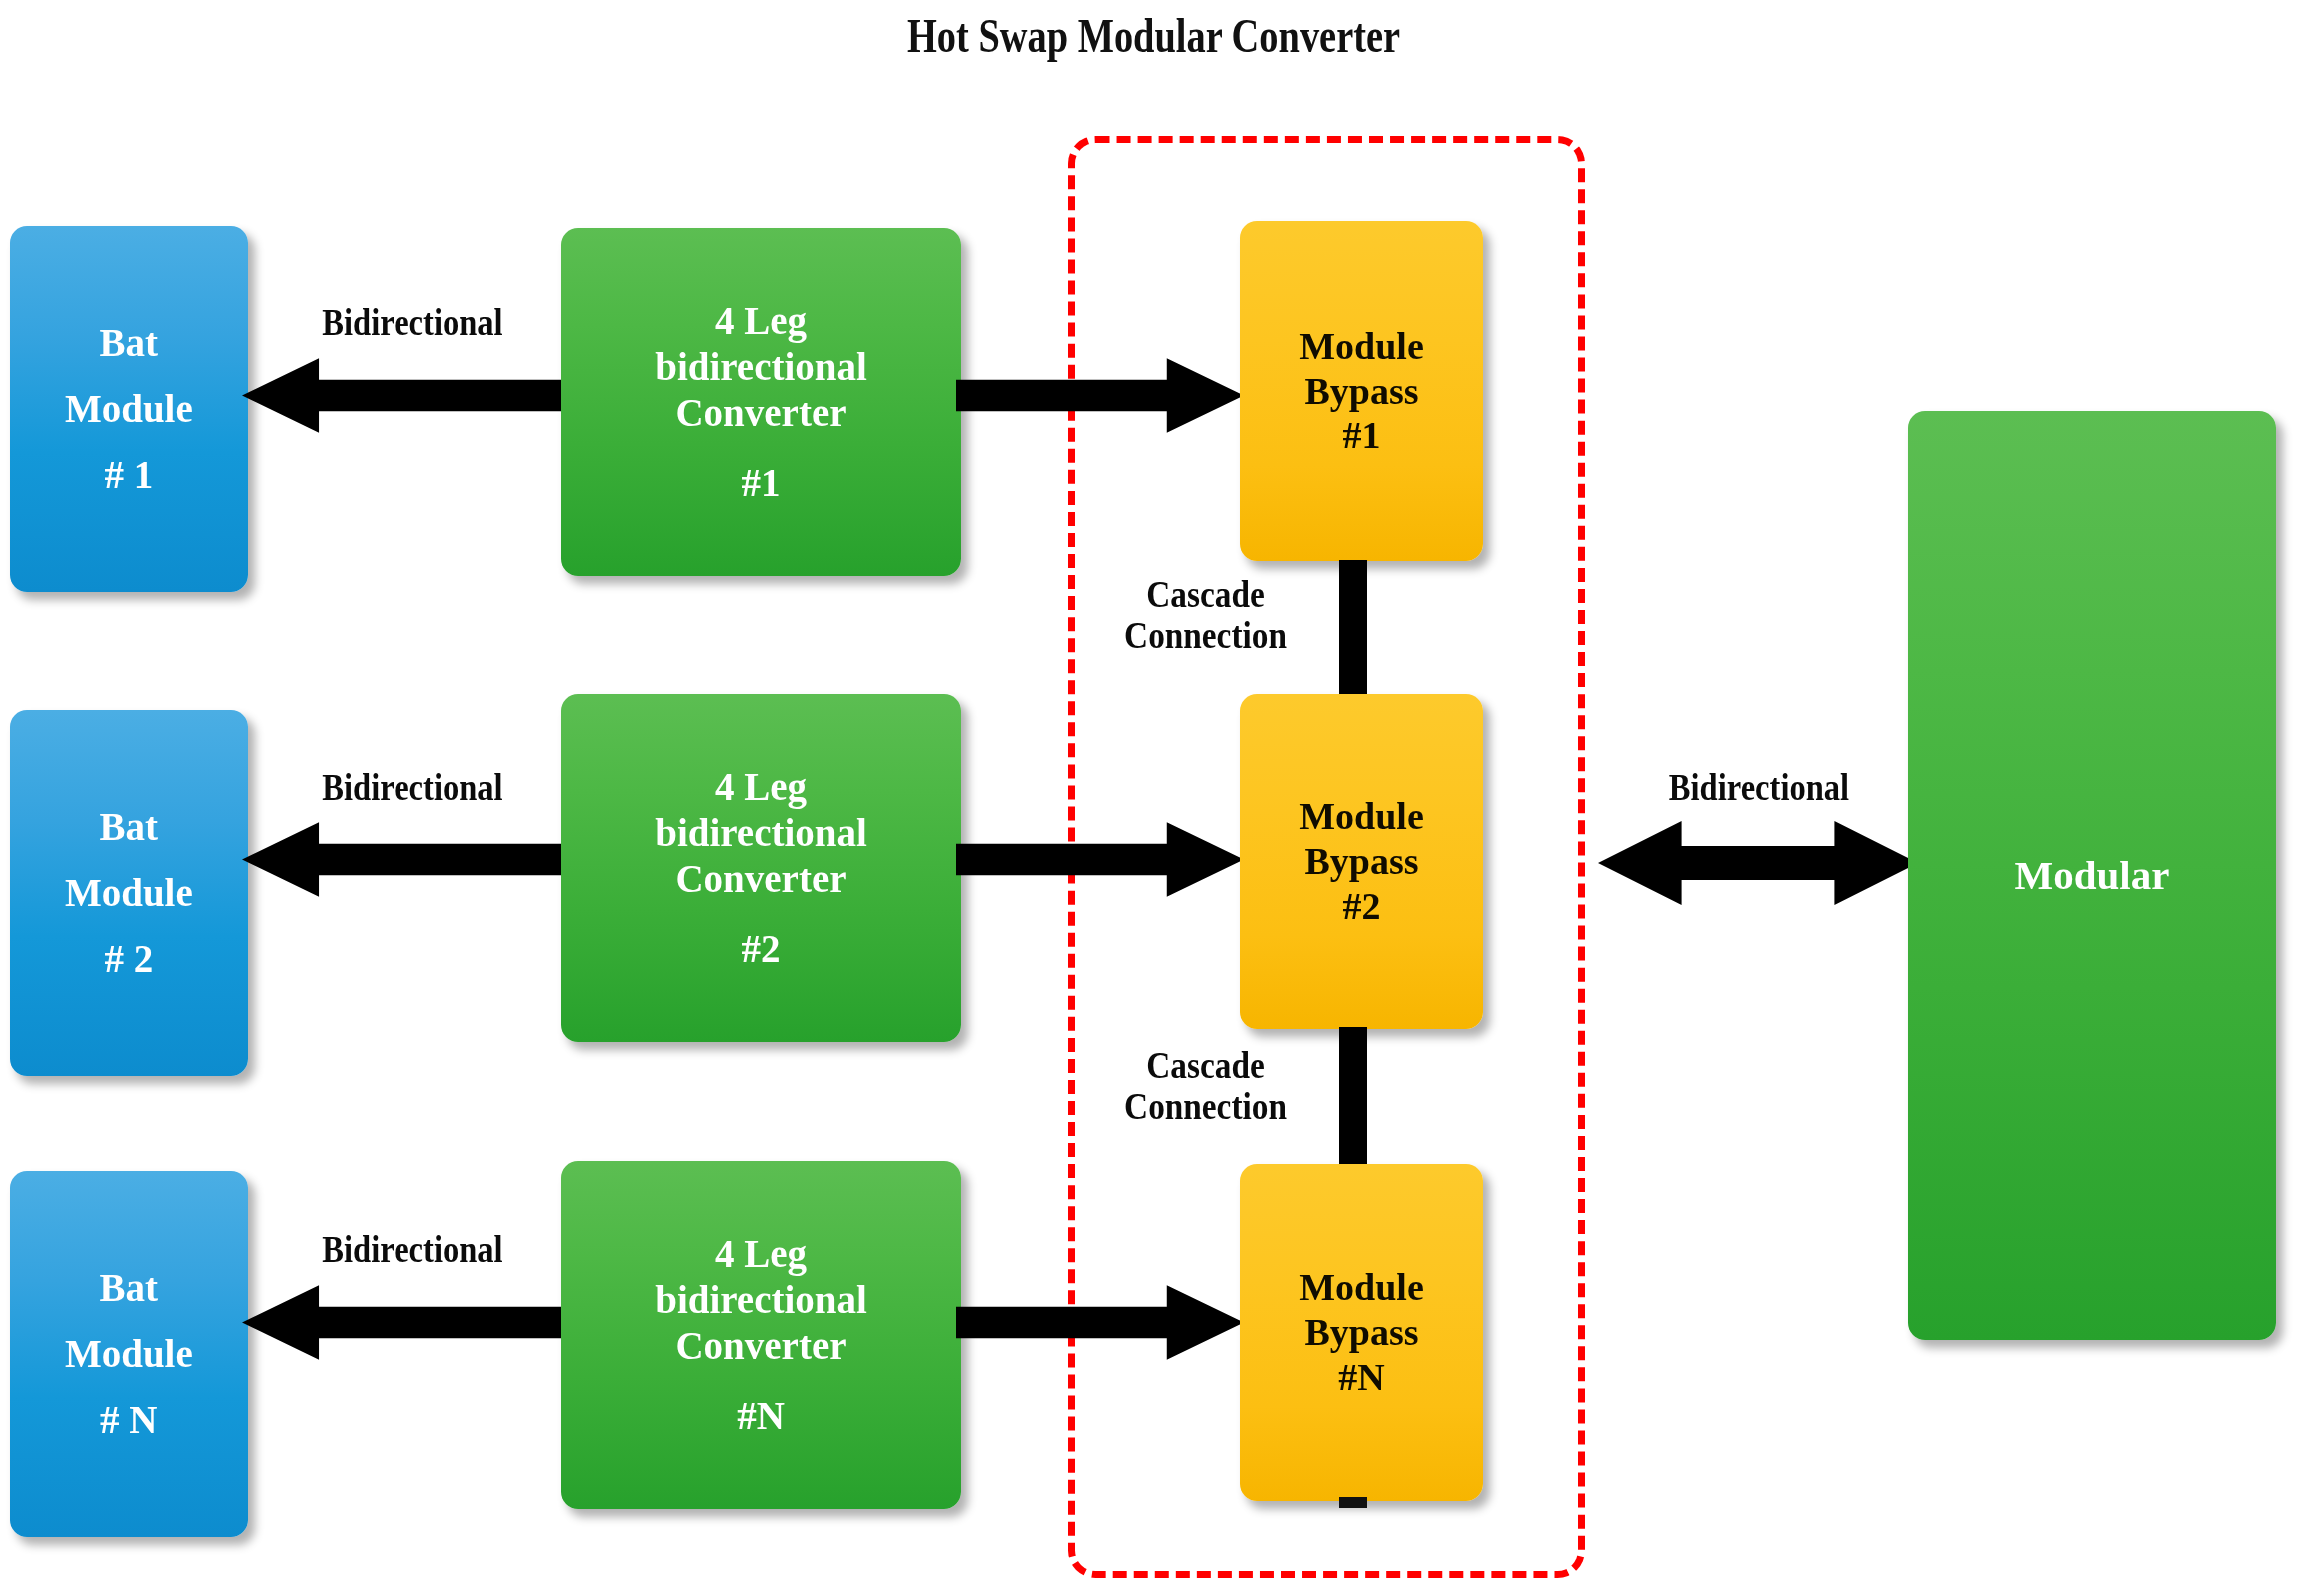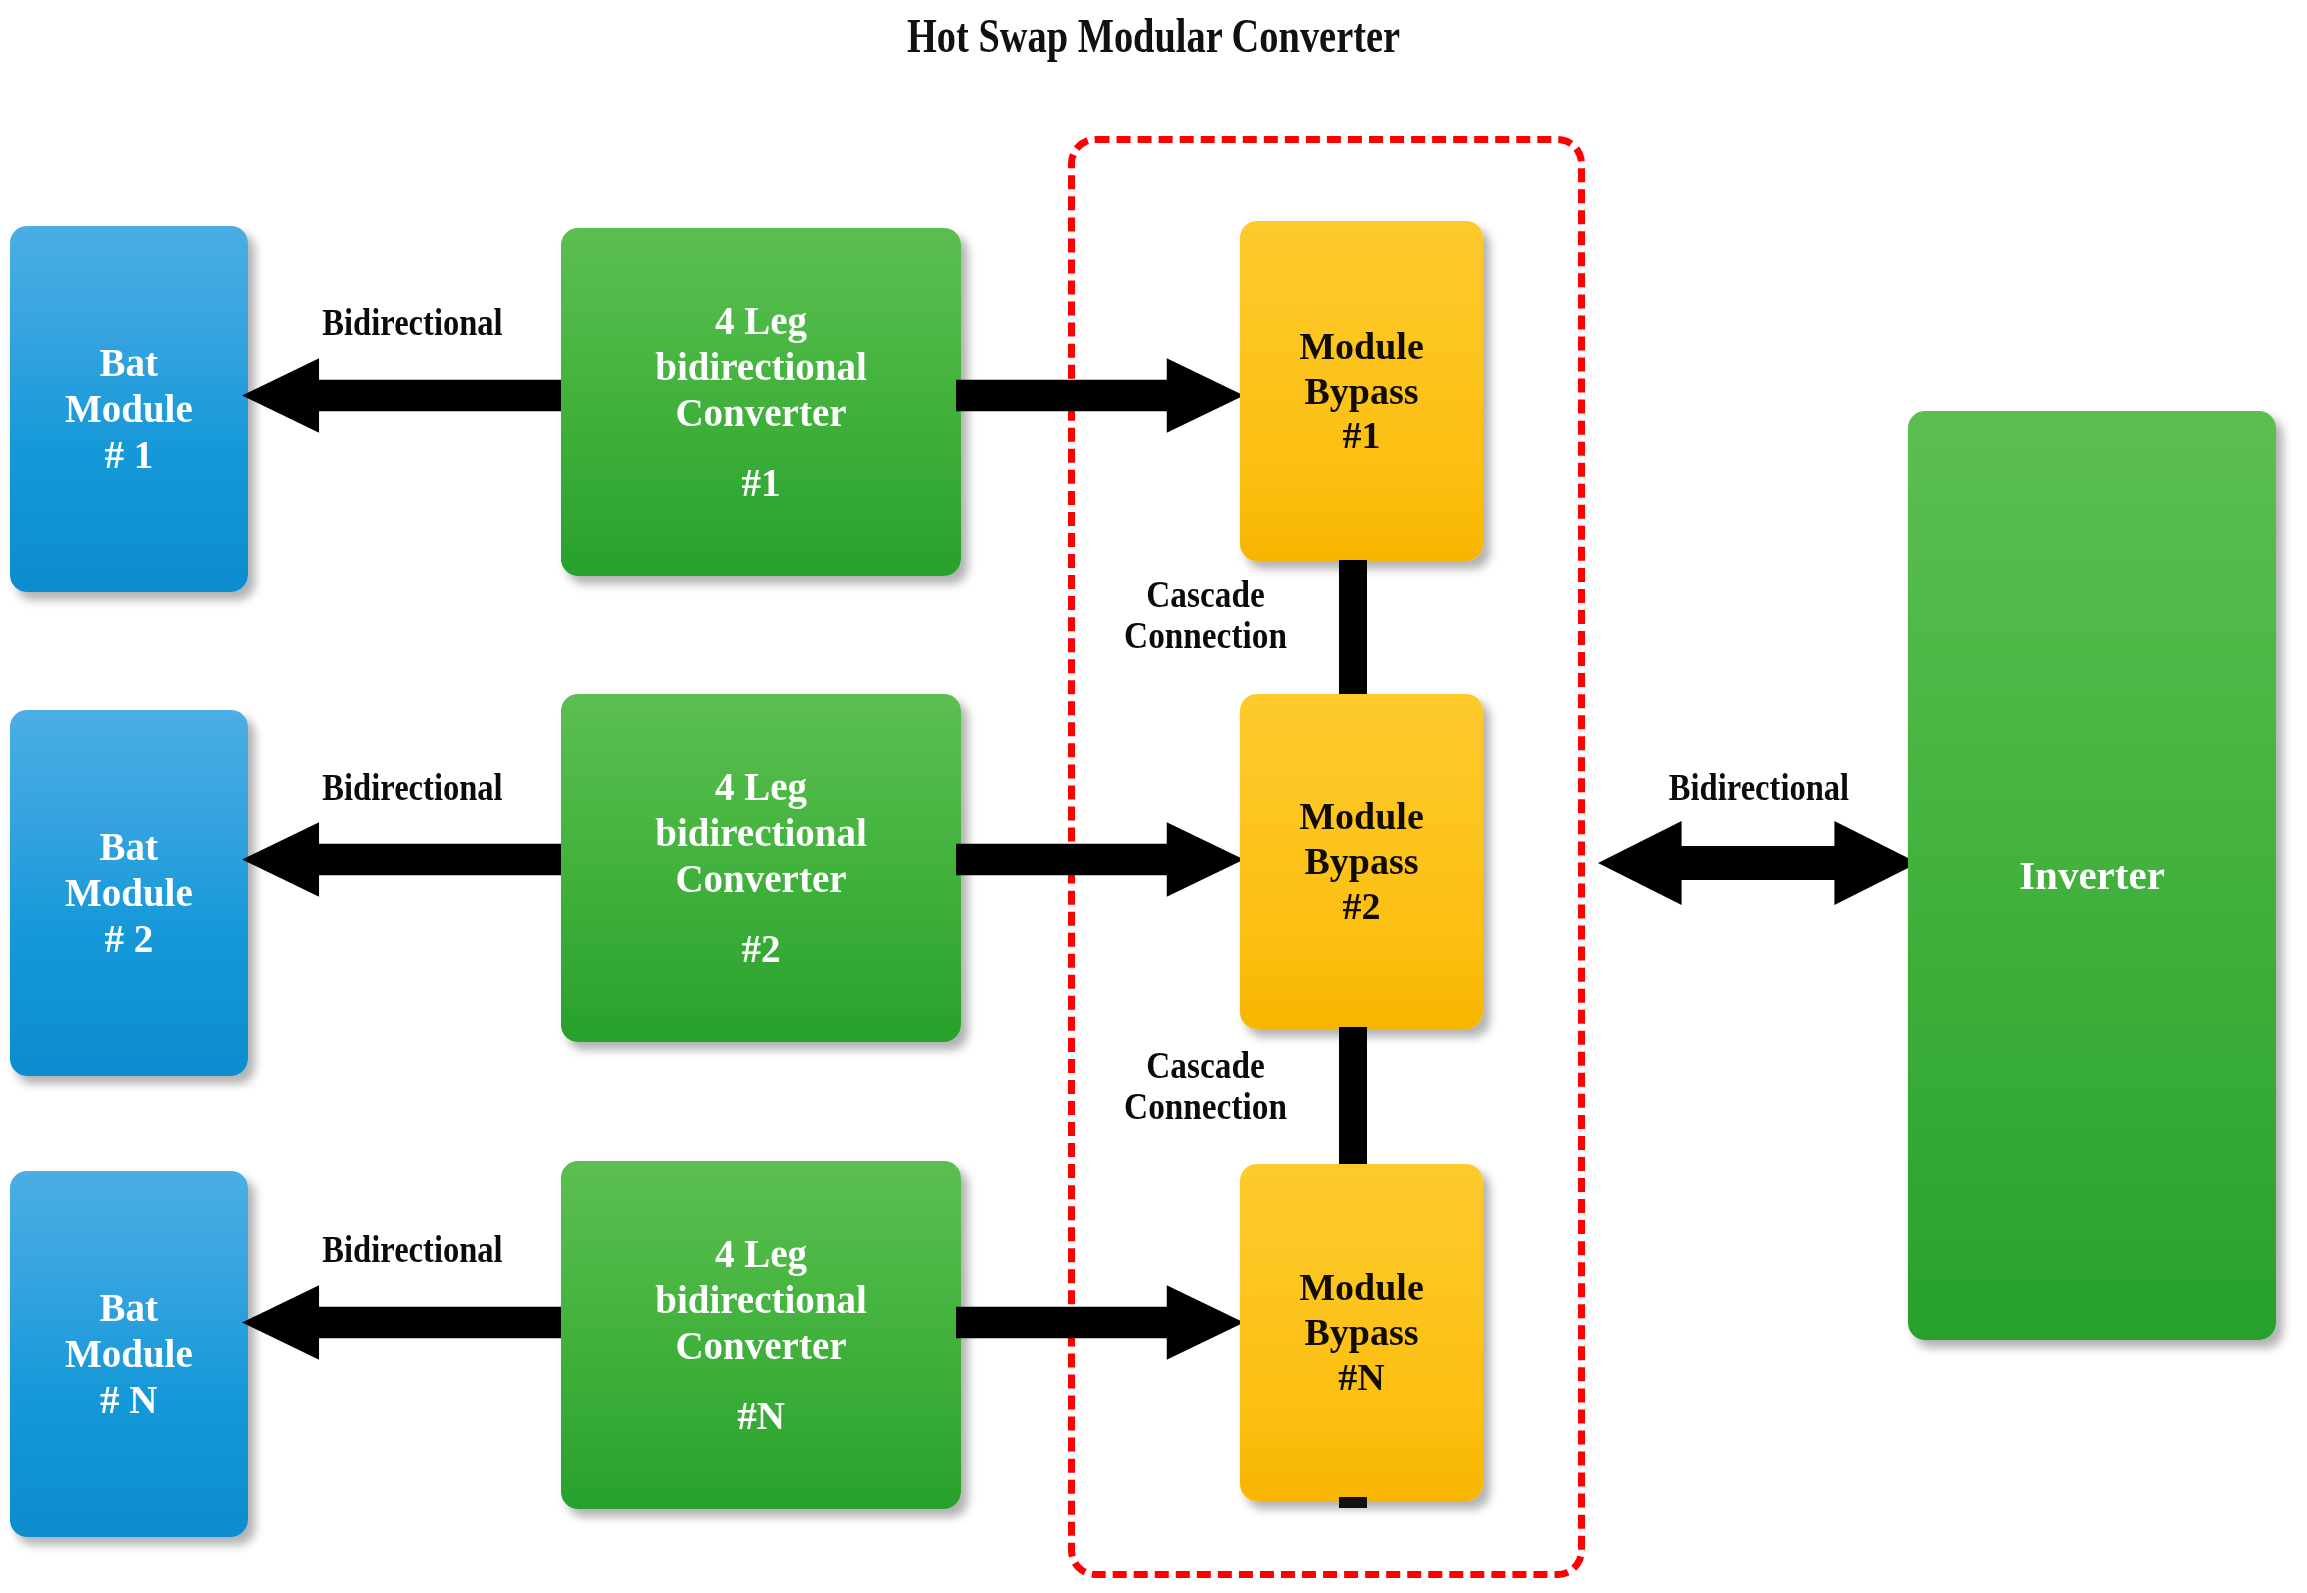--- a/index.html
+++ b/index.html
@@ -34,20 +34,21 @@
     font-family:"Liberation Serif","DejaVu Serif",serif;
     font-weight:bold;
     line-height:1.18;
     box-shadow:6.5px 7.8px 9.2px rgba(0,0,0,0.30);
   }
   .node .ln{display:block;width:100%;}
 
   .node-blue{
     background:linear-gradient(180deg,#4BAEE4 0%,#35A3DF 30%,#1498D8 62%,#0D8CCE 100%);
     color:#ffffff;
+    gap:20px;
   }
   .node-green{
     background:linear-gradient(180deg,#5CBE52 0%,#4DB845 28%,#3BAE38 62%,#27A12C 100%);
     color:#ffffff;
   }
   .node-yellow{
     background:linear-gradient(180deg,#FDCA2C 0%,#FDC520 35%,#FCBF12 72%,#F7B500 100%);
     color:#100c00;
   }
 
@@ -224,17 +225,17 @@
   <div class="stub" style="left:1339px;top:1497px;width:27.5px;height:10.5px;"></div>
 
   <div class="arrow-h" style="left:1598px;top:817px;width:320px;height:92px;">
     <svg viewBox="0 0 490 140" preserveAspectRatio="none">
       <polygon points="0,70 128,6 128,44 362,44 362,6 490,70 362,134 362,96 128,96 128,134" fill="#000000"></polygon>
     </svg>
   </div>
   <div class="edge-label" style="left:1628px;top:766px;width:262px;">Bidirectional</div>
 
   <div class="node node-green t-inv" style="left:1908px;top:411px;width:368px;height:929px;">
-    <span class="ln">Inverter</span>
+    <span class="ln">Modular</span>
   </div>
 
 </div>
 
 
 </body></html>

